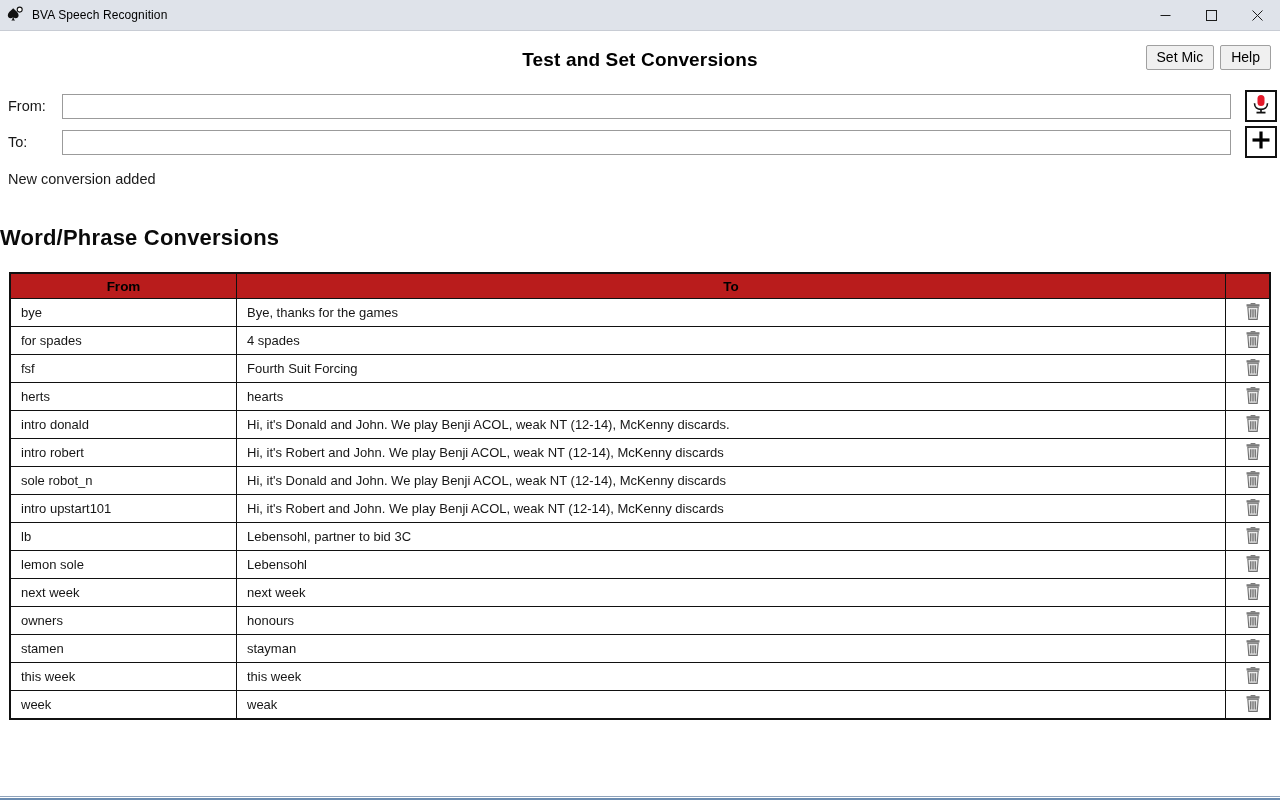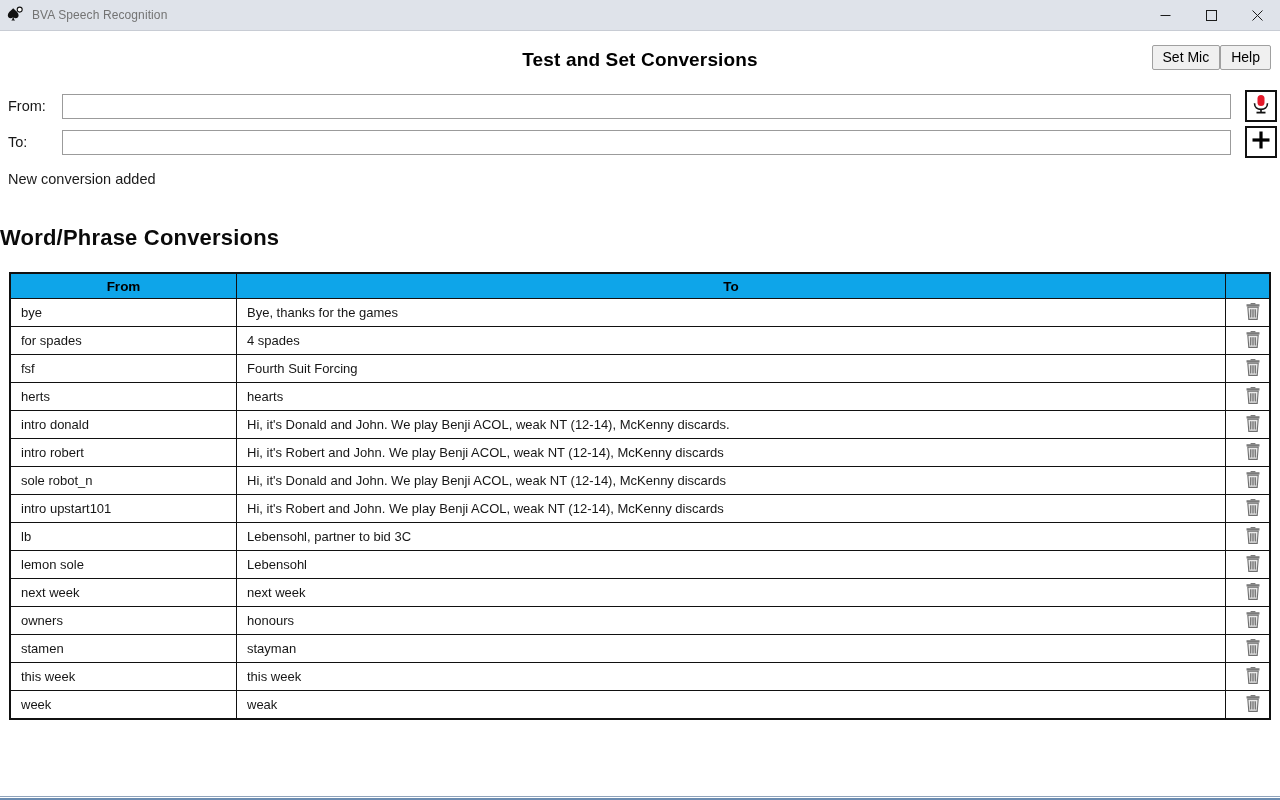--- a/index.html
+++ b/index.html
@@ -21,21 +21,21 @@
     position: relative;
   }
   .titlebar-icon {
     width: 18px; height: 18px;
     margin-left: 6px; margin-right: 8px;
     position: relative;
     flex: 0 0 auto;
   }
   .titlebar-title {
     font-size: 12px;
-    color: #737373;
+    color: #000000;
     letter-spacing: .1px;
   }
   .win-controls {
     position: absolute;
     right: 0; top: 0; bottom: 0;
     display: flex;
   }
   .win-btn {
     width: 46px; height: 31px;
     display: flex; align-items: center; justify-content: center;
@@ -52,21 +52,21 @@
     text-align: center;
     font-size: 19px;
     font-weight: bold;
     color: #000000;
     line-height: 40px;
     letter-spacing: .15px;
   }
   .header-buttons {
     position: absolute;
     right: 9px; top: 5px;
-    display: flex; 
+    display: flex; gap: 6px;
   }
   .hbtn {
     font-family: "Liberation Sans", sans-serif;
     font-size: 14px;
     color: #000;
     background: #f0f0f0;
     border: 1px solid #a0a0a0;
     border-radius: 2px;
     padding: 3px 10px 4px 10px;
     line-height: 16px;
@@ -139,21 +139,21 @@
   table.conv th, table.conv td {
     border: 1px solid #111;
     font-size: 13px;
     color: #161616;
   }
   table.conv th {
     height: 25px;
     font-weight: bold;
     font-size: 13.5px;
     text-align: center;
-    background: #0ea5e9;
+    background: #b91c1c;
     color: #000;
   }
   table.conv td {
     height: 28px;
     padding: 0 0 0 10px;
     vertical-align: middle;
     white-space: nowrap;
     overflow: hidden;
     text-overflow: ellipsis;
   }

